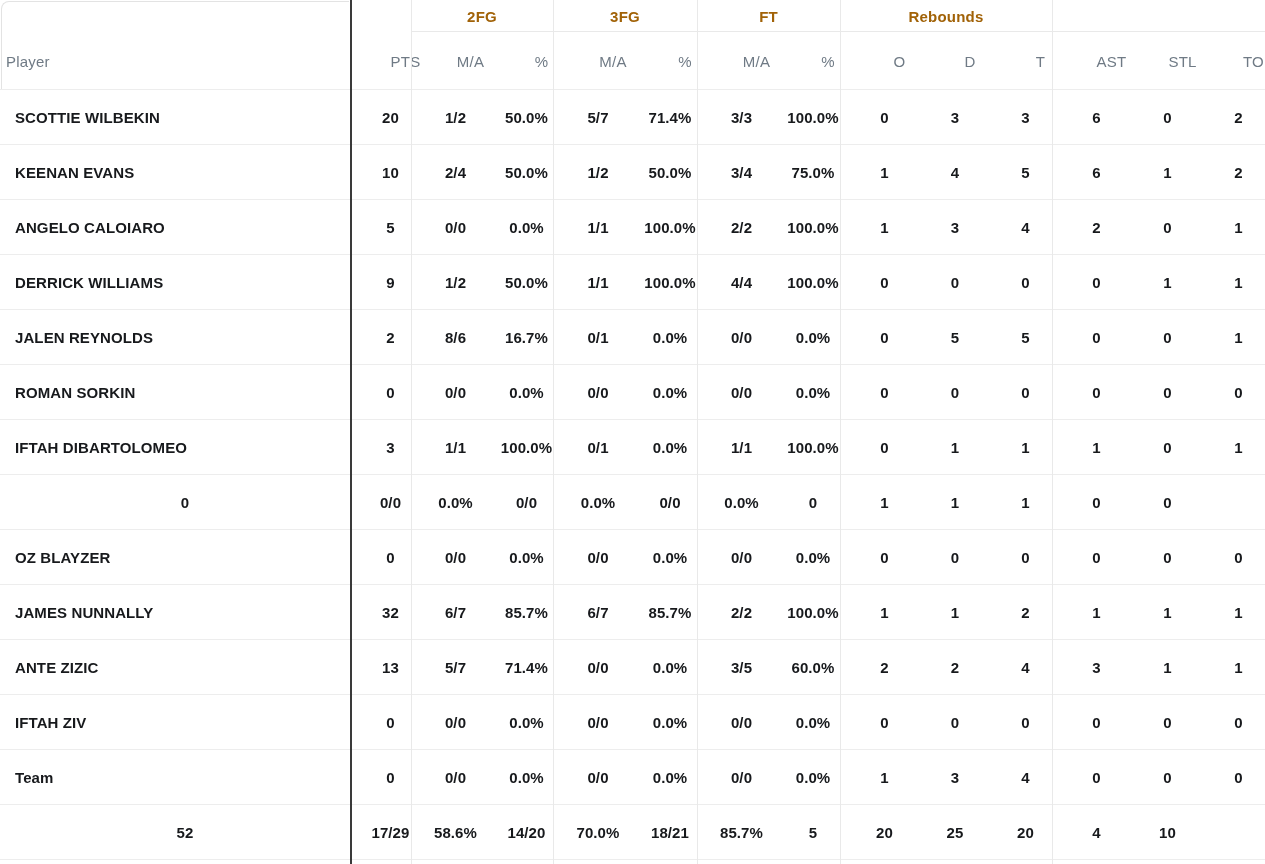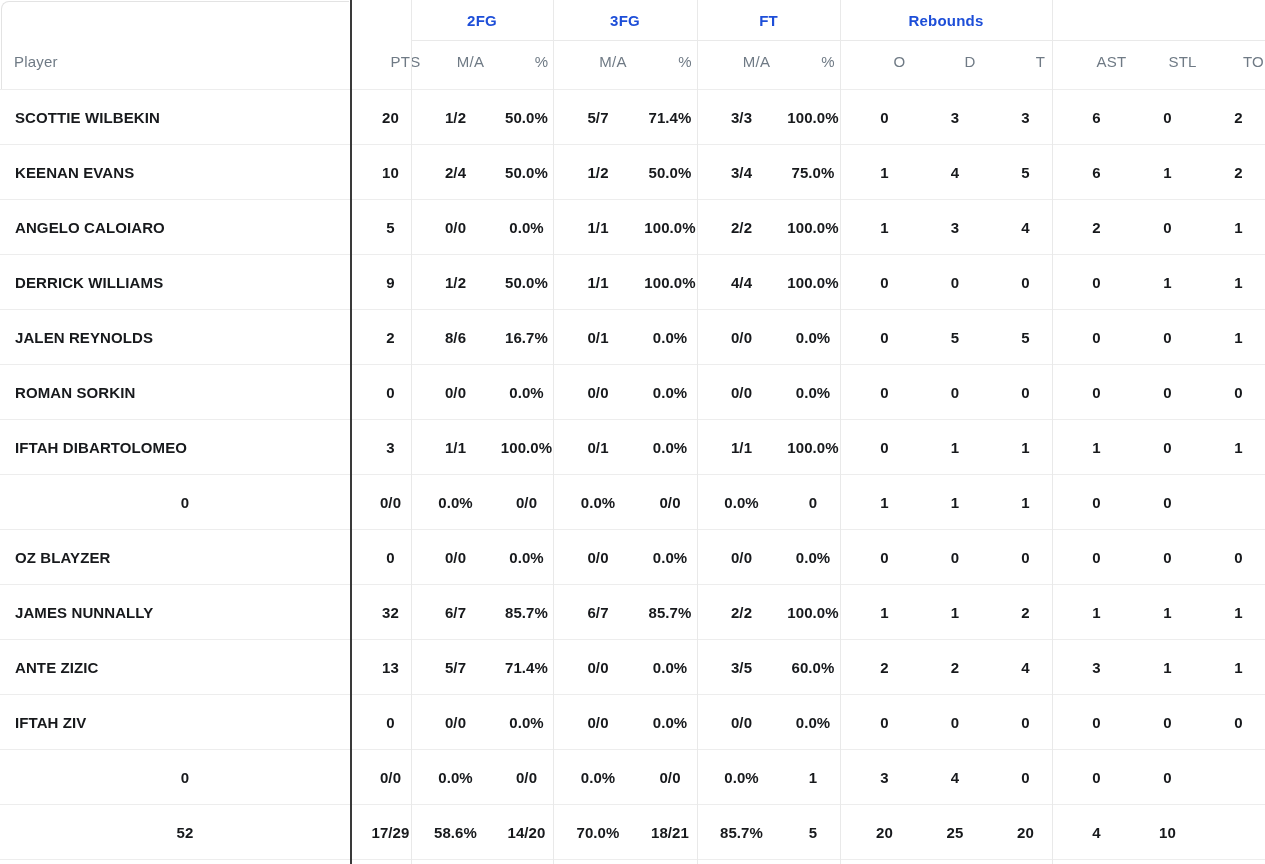--- a/index.html
+++ b/index.html
@@ -12,35 +12,35 @@
     -webkit-font-smoothing:antialiased;
   }
   .grid{
     display:grid;
     grid-template-columns:352px 59px 71px 71px 72px 72px 71px 72px 71px 70px 71px 71px 71px 71px;
     align-items:center;
   }
   
   .group-row{height:33px;}
   .group-row .gcell{
-    height:41px;display:flex;align-items:center;justify-content:center;
-    font-size:15px;font-weight:700;color:#1d4ed8;letter-spacing:.2px;
+    height:31px;display:flex;align-items:center;justify-content:center;
+    font-size:15px;font-weight:700;color:#a16207;letter-spacing:.2px;
     border-bottom:1px solid #e9e9e9;box-sizing:border-box;
   }
   .group-row .gcell.noline{border-bottom:none;}
   
   .head-row{height:57px;}
   .head-row .hcell{
     height:57px;display:flex;align-items:center;justify-content:center;
     font-size:15px;font-weight:400;color:#6f7a85;letter-spacing:.2px;
     box-sizing:border-box;
     padding-left:48px;
   }
   .head-row{border-bottom:1px solid #ededed;box-sizing:border-box;}
-  .head-row .hcell.left{justify-content:flex-start;padding-left:14px;}
+  .head-row .hcell.left{justify-content:flex-start;padding-left:6px;}
   
   .data-row{height:55px;border-bottom:1px solid #ededed;box-sizing:border-box;padding-left:9px;}
   .data-row .cell{
     height:54px;display:flex;align-items:center;justify-content:center;
     font-size:15px;font-weight:700;color:#17191c;letter-spacing:.1px;
   }
   .data-row .cell.player{justify-content:flex-start;padding-left:6px;box-sizing:border-box;}
   
   .vline{position:absolute;top:0;bottom:0;width:1px;background:#e9e9e9;pointer-events:none;}
   .vline.dark{width:2px;background:#3a3a3a;}
@@ -279,20 +279,21 @@
       <div class="cell">0.0%</div>
       <div class="cell">0</div>
       <div class="cell">0</div>
       <div class="cell">0</div>
       <div class="cell">0</div>
       <div class="cell">0</div>
       <div class="cell">0</div>
     </div>
 
     <div class="grid data-row">
+      <div class="cell player">Team</div>
       <div class="cell">0</div>
       <div class="cell">0/0</div>
       <div class="cell">0.0%</div>
       <div class="cell">0/0</div>
       <div class="cell">0.0%</div>
       <div class="cell">0/0</div>
       <div class="cell">0.0%</div>
       <div class="cell">1</div>
       <div class="cell">3</div>
       <div class="cell">4</div>

